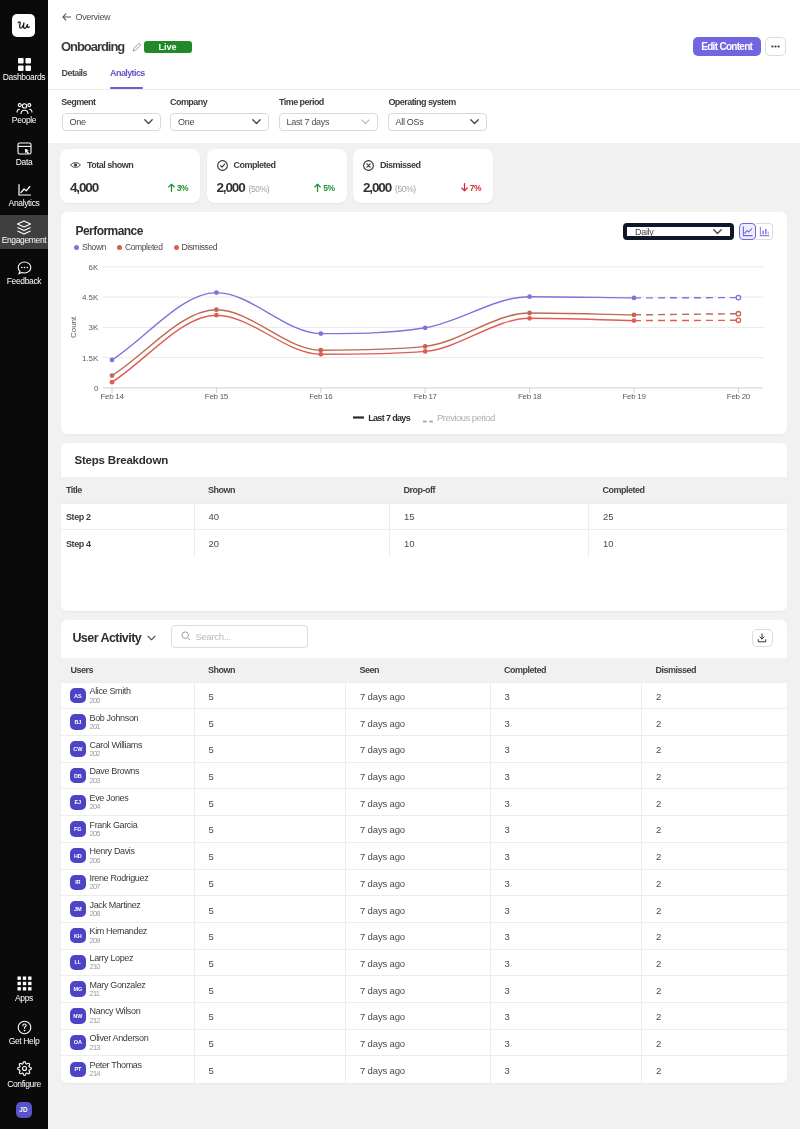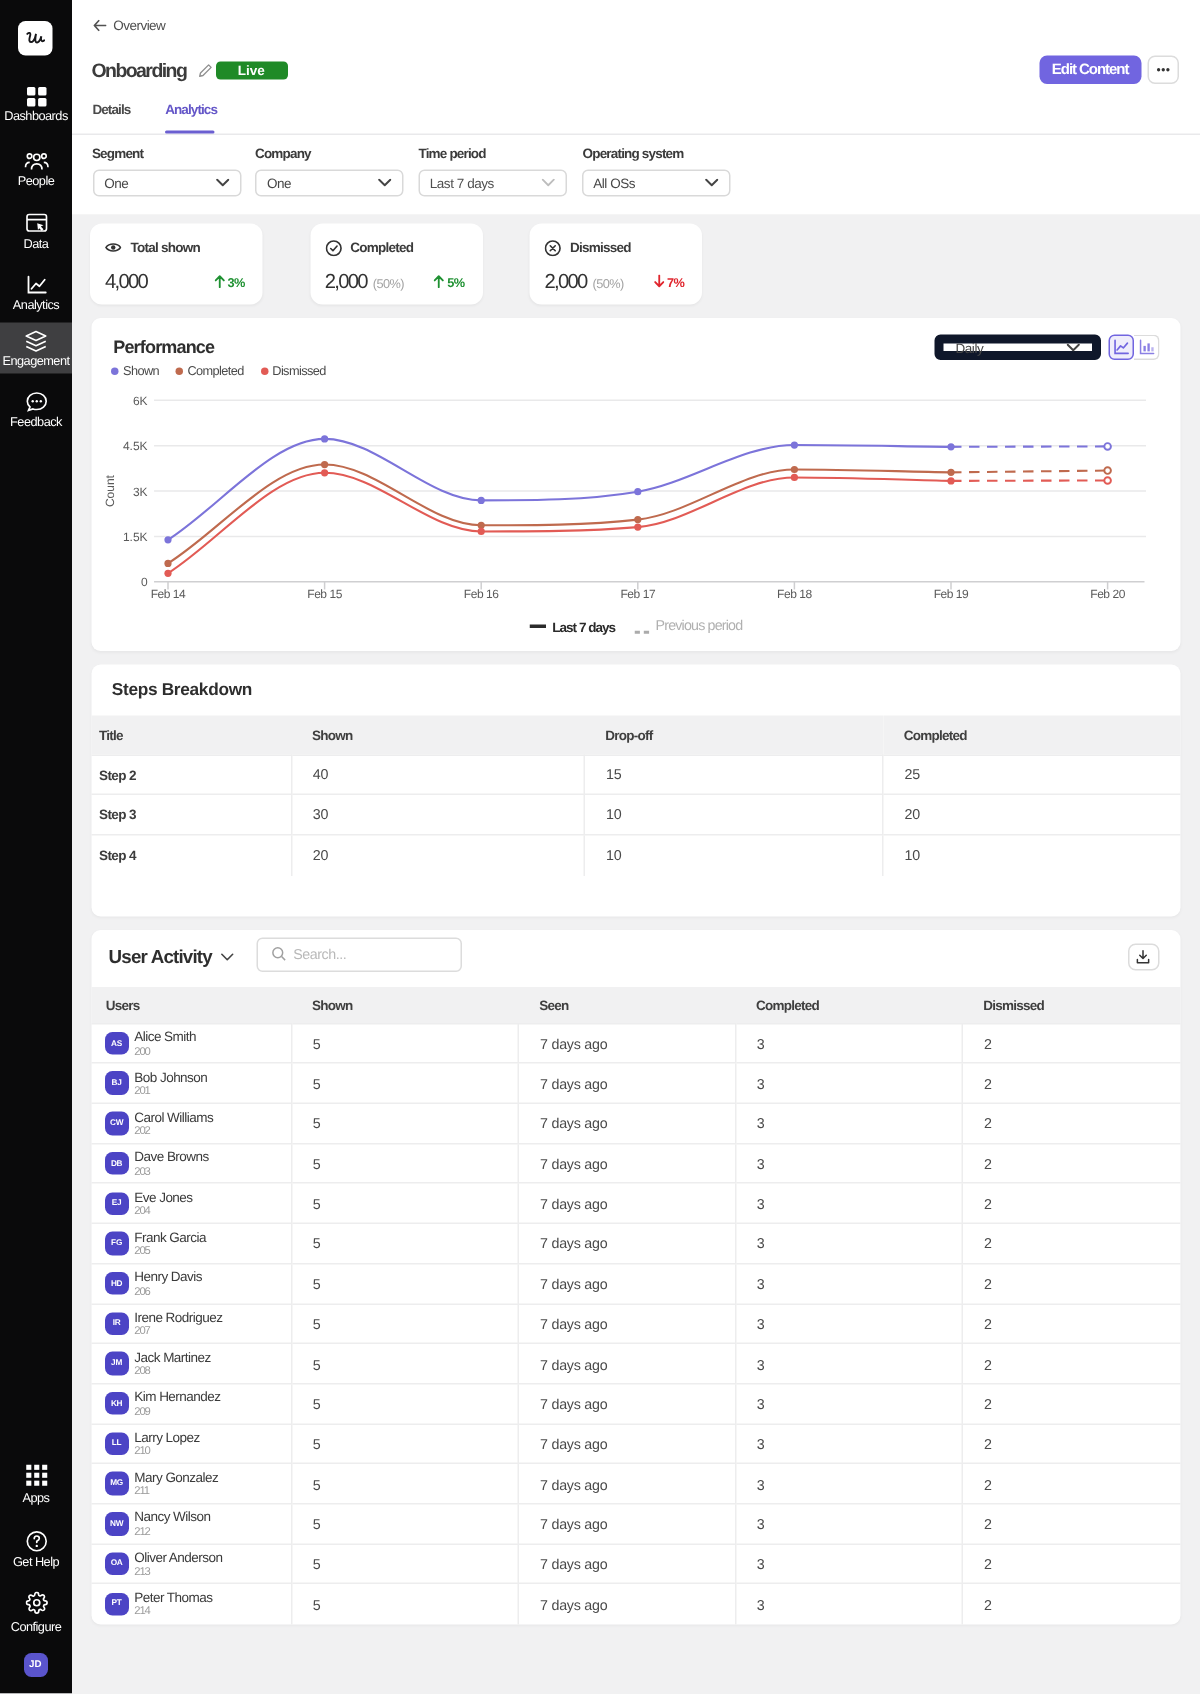--- a/index.html
+++ b/index.html
@@ -20,35 +20,35 @@
 .btn-primary { position:absolute; left:645px; top:36.5px; width:67.5px; height:19px; background:#7165e0; color:#fff; font-size:10px; font-weight:bold; letter-spacing:-0.7px; border-radius:5px; display:flex; align-items:center; justify-content:center; }
 .btn-dots { position:absolute; left:716.5px; top:36.5px; width:21px; height:19px; background:#fff; border:1px solid #dcdcdc; border-radius:5px; display:flex; align-items:center; justify-content:center; }
 .tab { position:absolute; top:67.7px; font-size:9px; font-weight:bold; color:#4a4a4a; letter-spacing:-0.6px; }
 .tabunder { position:absolute; left:61.5px; top:87.3px; width:33.4px; height:1.8px; background:#6b5fd1; border-radius:1px;}
 
 #filters { position:absolute; left:48px; top:90px; width:752px; height:53px; background:#fff; }
 .flabel { position:absolute; top:6.7px; font-size:9px; font-weight:bold; color:#3b3b3b; letter-spacing:-0.55px; }
 .fselect { position:absolute; top:22.5px; width:99px; height:18.5px; border:1px solid #d9d9d9; border-radius:4px; background:#fff; display:flex; align-items:center; padding:0 7px; font-size:9px; letter-spacing:-0.3px; color:#474747; }
 .fselect .chev { margin-left:auto; }
 
-.stat { position:absolute; top:5.7px; width:115px; height:54px; background:#fff; border-radius:8px; box-shadow:0 1px 2px rgba(0,0,0,0.05); }
+.stat { position:absolute; top:5.7px; width:140px; height:54px; background:#fff; border-radius:8px; box-shadow:0 1px 2px rgba(0,0,0,0.05); }
 .stat .top { position:absolute; left:10px; top:11.3px; display:flex; align-items:center; gap:6px; font-size:9px; font-weight:bold; color:#3b3b3b; letter-spacing:-0.5px;}
 .stat .num { position:absolute; left:10px; top:31.5px; right:12px; display:flex; align-items:baseline; }
-.stat .big { font-size:13.5px; font-weight:normal; color:#323232; letter-spacing:-1.15px; }
+.stat .big { font-size:13.5px; font-weight:bold; color:#323232; letter-spacing:-1.15px; }
 .stat .paren { font-size:8.5px; color:#a3a3a3; margin-left:4px; letter-spacing:-0.4px;}
 .stat .pct { margin-left:auto; font-size:8.5px; font-weight:bold; letter-spacing:-0.5px; display:flex; align-items:center; gap:2px; }
 .pct.up { color:#1f9132; } .pct.down { color:#e0262e; }
 
 .card { position:absolute; left:13px; width:726px; background:#fff; border-radius:6px; box-shadow:0 1px 2px rgba(0,0,0,0.04); }
 #chartcard { top:212.2px; height:221.6px; }
 #chartcard h2 { position:absolute; left:14.5px; font-size:12px; font-weight:bold; color:#2e2e2e; letter-spacing:-0.55px;}
 .chartlegend { position:absolute; left:13.5px; display:flex; font-size:8.5px; color:#4a4a4a; align-items:center; letter-spacing:-0.4px;}
 .chartlegend .it { display:flex; align-items:center; gap:3px; margin-right:11px;}
 .dot { width:5px; height:5px; border-radius:50%; display:inline-block; }
-.dailysel { position:absolute; left:562px; width:111px; height:17.5px; border:6px solid #0f172a; border-radius:4px; display:flex; align-items:center; padding:0 8px; font-size:9px; letter-spacing:-0.3px; color:#474747; }
+.dailysel { position:absolute; left:562px; width:111px; height:17.5px; border:4px solid #0f172a; border-radius:4px; display:flex; align-items:center; padding:0 8px; font-size:9px; letter-spacing:-0.3px; color:#474747; }
 .tgl { position:absolute; top:223px; width:17px; height:17.5px; display:flex; align-items:center; justify-content:center; background:#fff; border:1px solid #dcdcdc;}
 .tgl1 { left:678px; background:#efedfb; border:1.2px solid #7165e0; border-radius:4px; z-index:2;}
 .tgl2 { left:695.3px; border-radius:0 4px 4px 0; border-left:none;}
 .botlegend { position:absolute; left:0; top:412px; width:752px; display:flex; justify-content:center; align-items:center; gap:13px; font-size:8.5px; }
 .botlegend .l1 { display:flex; align-items:center; gap:4px; color:#2b2b2b; font-weight:bold; font-size:9px; letter-spacing:-0.65px;}
 .botlegend .l2 { display:flex; align-items:flex-end; gap:4px; color:#b0b0b0; font-weight:normal; font-size:9.5px; letter-spacing:-0.55px;}
 
 #stepscard { top:443px; height:168.4px; }
 #stepscard h2 { position:absolute; left:13.5px; font-size:11.5px; font-weight:bold; color:#2e2e2e; letter-spacing:-0.2px; }
 #userscard { top:619.5px; height:463.2px; }
@@ -364,26 +364,20 @@
         </tr>
       </thead>
     <tbody>
       <tr>
           <td>Step 2</td>
           <td>40</td>
           <td>15</td>
           <td>25</td>
         </tr>
       <tr>
-          <td>Step 3</td>
-          <td>30</td>
-          <td>10</td>
-          <td>20</td>
-        </tr>
-      <tr>
           <td>Step 4</td>
           <td>20</td>
           <td>10</td>
           <td>10</td>
         </tr>
     </tbody>
   </table>
 </div>
 <div class="card" id="userscard" style="left:61px;">
   <span class="uhead-title" style="position:absolute; left:11.4px; top:11.7px;">User Activity</span>

